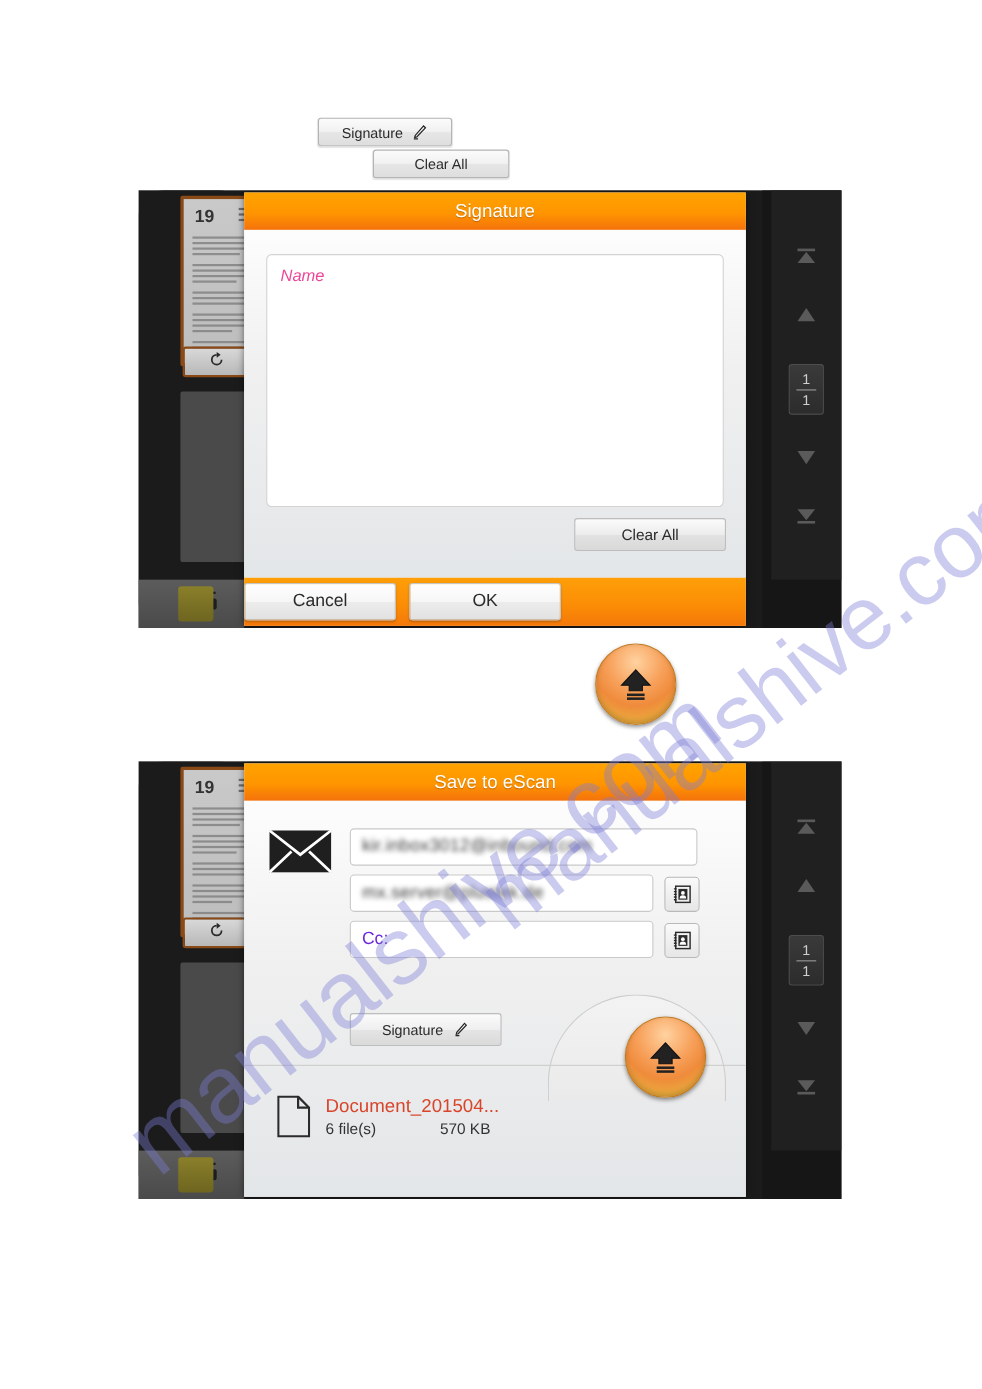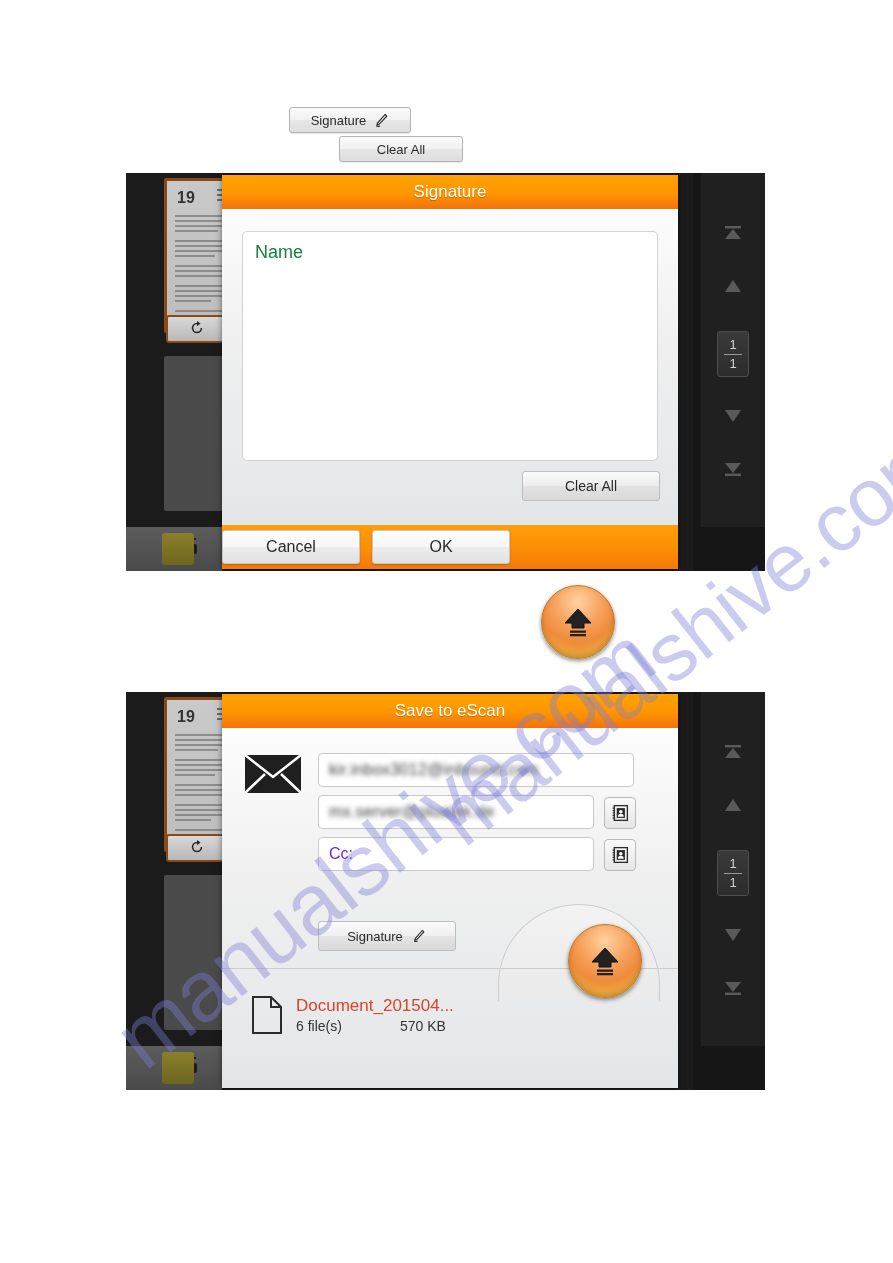--- a/index.html
+++ b/index.html
@@ -253,22 +253,23 @@
   .sig-canvas {
     position: absolute;
     left: 20px; top: 22px; right: 20px; height: 228px;
     background: #ffffff;
     border: 1px solid #d3d3d3;
     border-radius: 5px;
   }
   .sig-ph {
     position: absolute;
     left: 12px; top: 10px;
-    font-size: 18px;
-    color: #15803d;
+    font-size: 15px;
+    color: #ec4899;
+    font-style: italic;
   }
   .sig-clear {
     position: absolute;
     right: 18px; top: 262px;
     width: 136px; height: 28px;
     background: linear-gradient(to bottom,#fbfbfb,#ececec 50%,#e2e2e2 51%,#d9d9d9);
     border: 1px solid #bdbdbd;
     border-radius: 3px;
     display: flex; align-items: center; justify-content: center;
     font-size: 14px;

